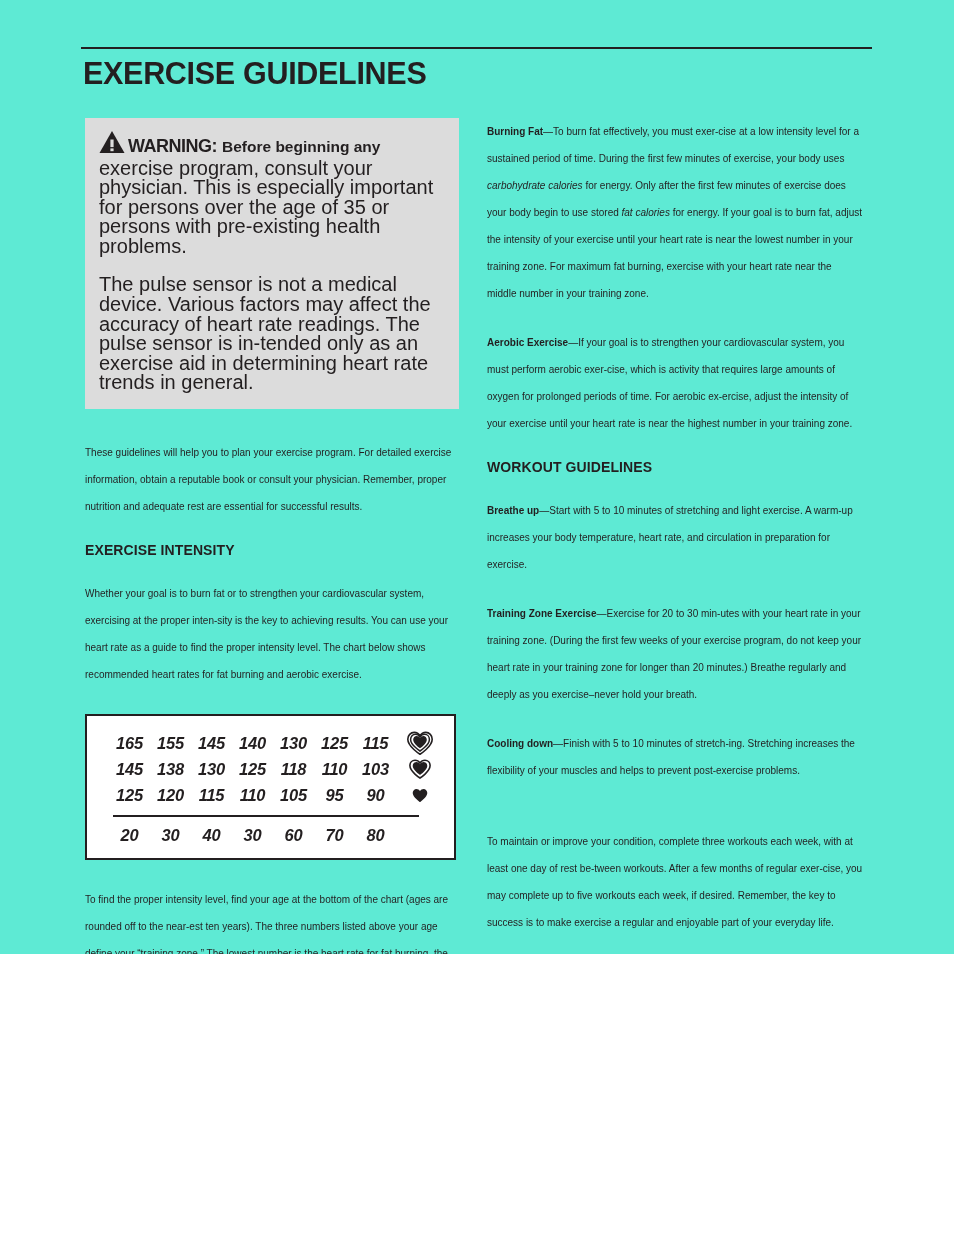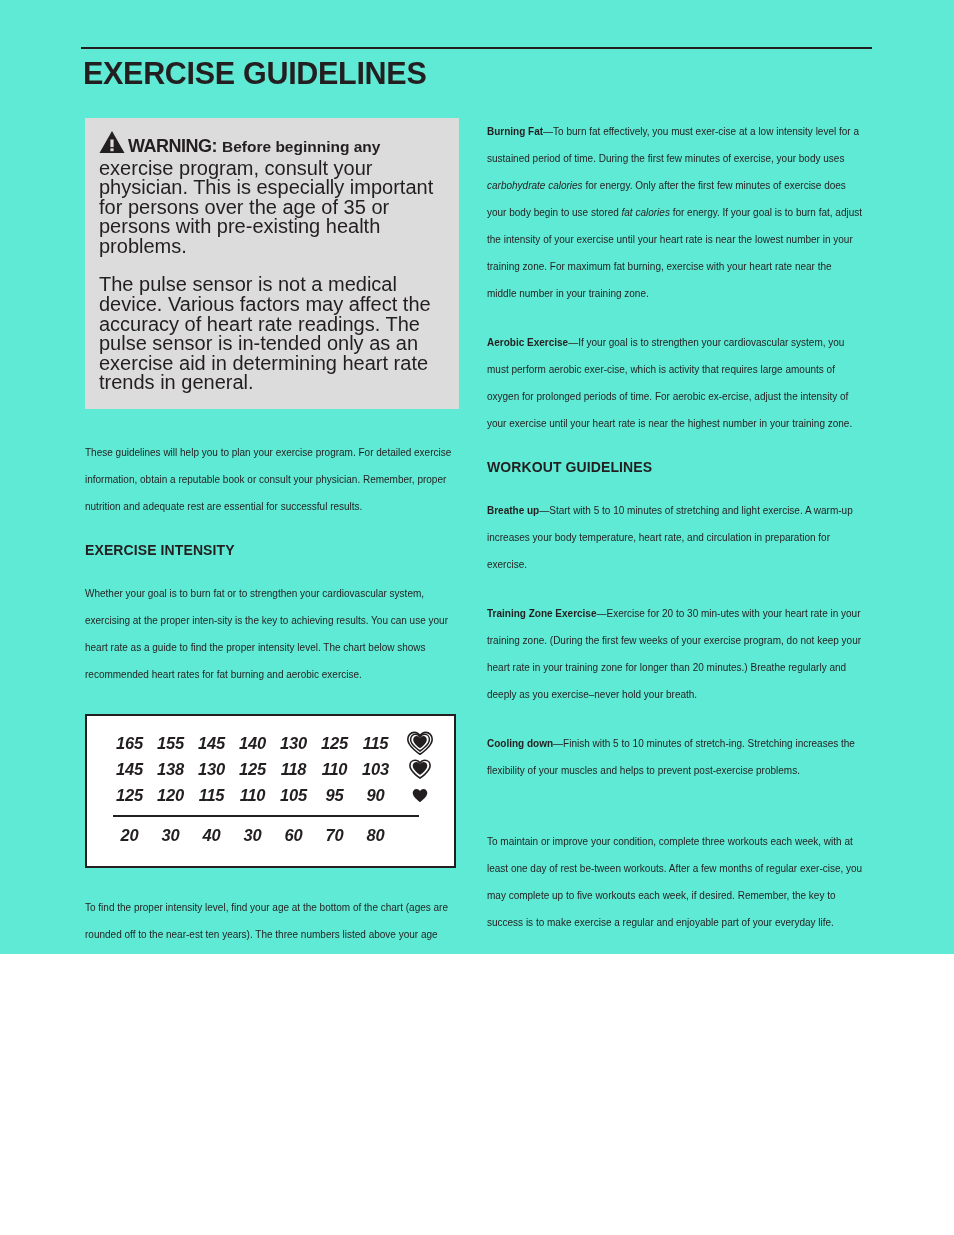--- a/index.html
+++ b/index.html
@@ -108,21 +108,21 @@
 
   .spacer-22 { height: 22px; }
   .spacer-26 { height: 26px; }
   .spacer-30 { height: 30px; }
 
   
   .chart-box {
     border: 2px solid #231f20;
     width: 371px;
     box-sizing: border-box;
-    padding: 14px 0 17px 0;
+    padding: 14px 0 9px 0;
     background: #ffffff;
   }
   .chart-row {
     display: flex;
     align-items: center;
     padding-left: 22px;
     padding-right: 8px;
     height: 26px;
   }
   .chart-cell {

